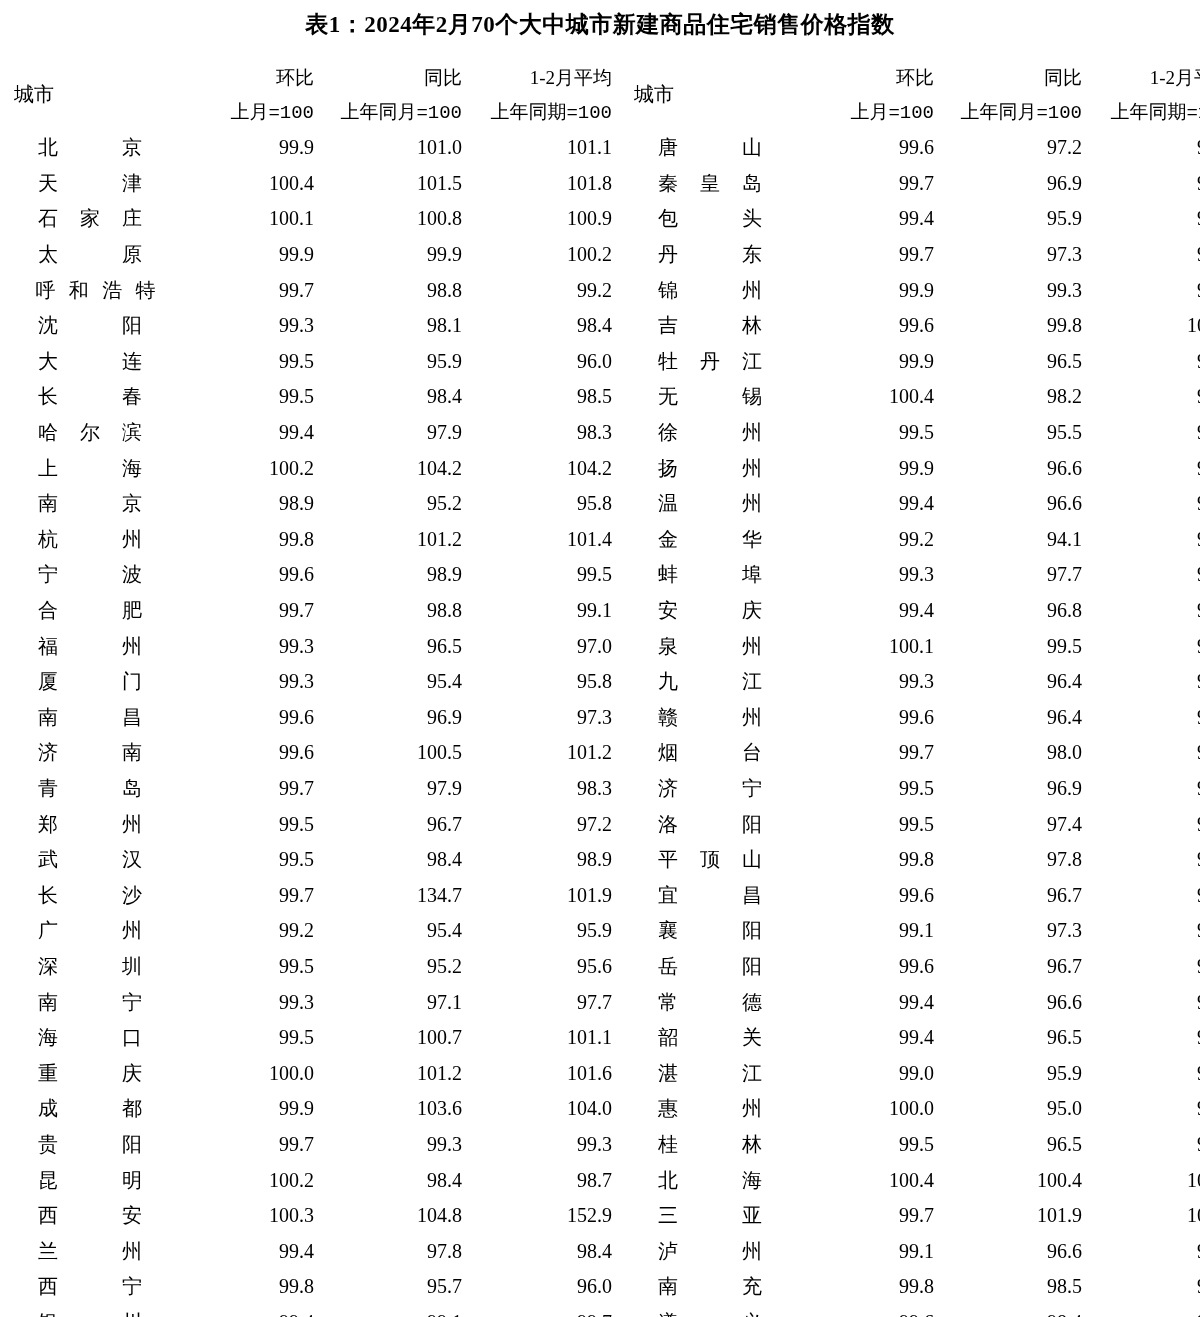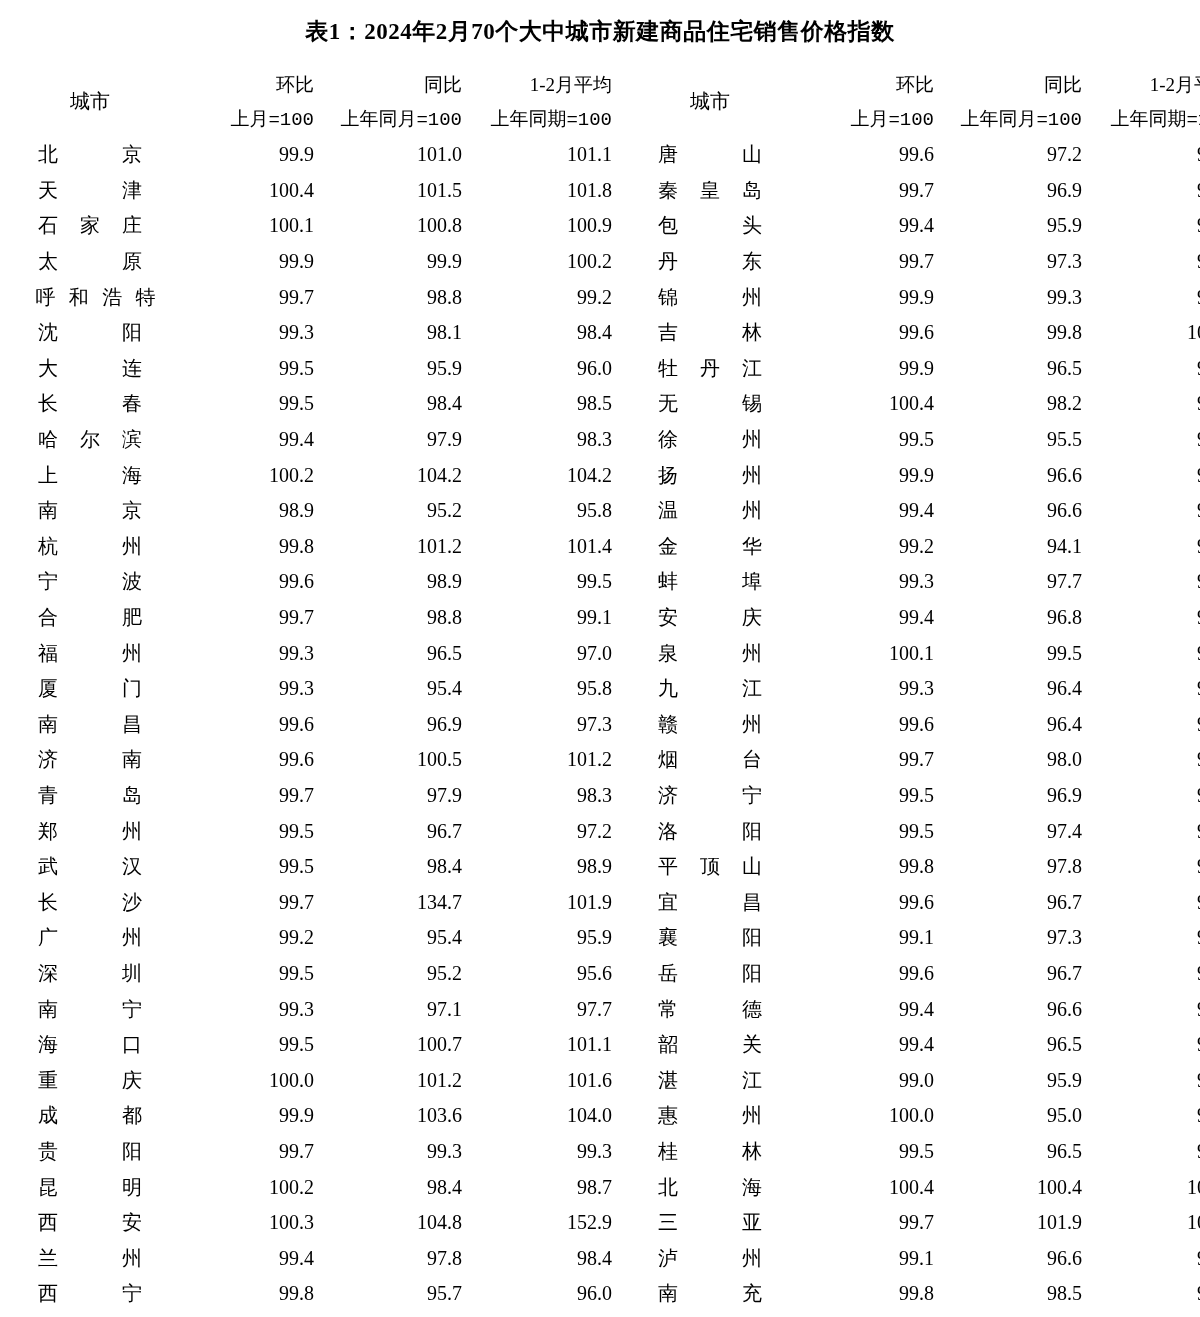--- a/index.html
+++ b/index.html
@@ -17,21 +17,21 @@
   .page {
     width: 1200px;
     box-sizing: border-box;
     padding: 0 14px;
   }
   .title {
     text-align: center;
     font-weight: bold;
     font-size: 23px;
     letter-spacing: 0.5px;
-    margin-top: 16px;
+    margin-top: 9px;
     margin-bottom: 18px;
     font-family: "Liberation Serif", "DejaVu Serif", serif;
   }
   table.main {
     border-collapse: collapse;
     width: 1172px;
     margin: 0 auto;
     table-layout: fixed;
   }
   table.main td, table.main th {
@@ -54,21 +54,21 @@
   .hdr-bot td {
     height: 34px;
     vertical-align: middle;
     font-family: Liberation Mono, monospace;
   }
   .topline td { border-top: 1.6px solid #000; }
   .botline td { border-bottom: 1.6px solid #000; }
 
   .city-head {
     font-size: 20px;
-    text-align: center;
+    text-align: left;
     vertical-align: middle;
   }
 
   tbody td {
     font-size: 20px;
     height: 35.6px;
     vertical-align: middle;
   }
   td.num {
     text-align: right;

